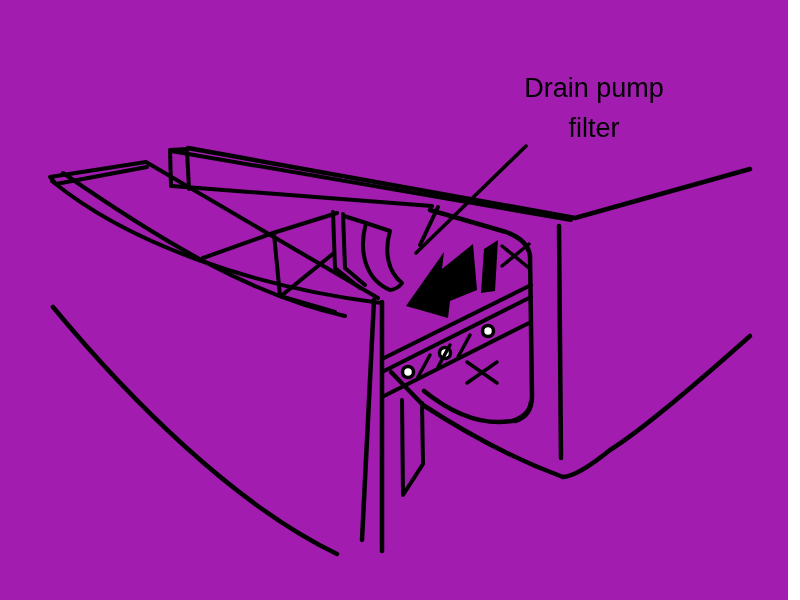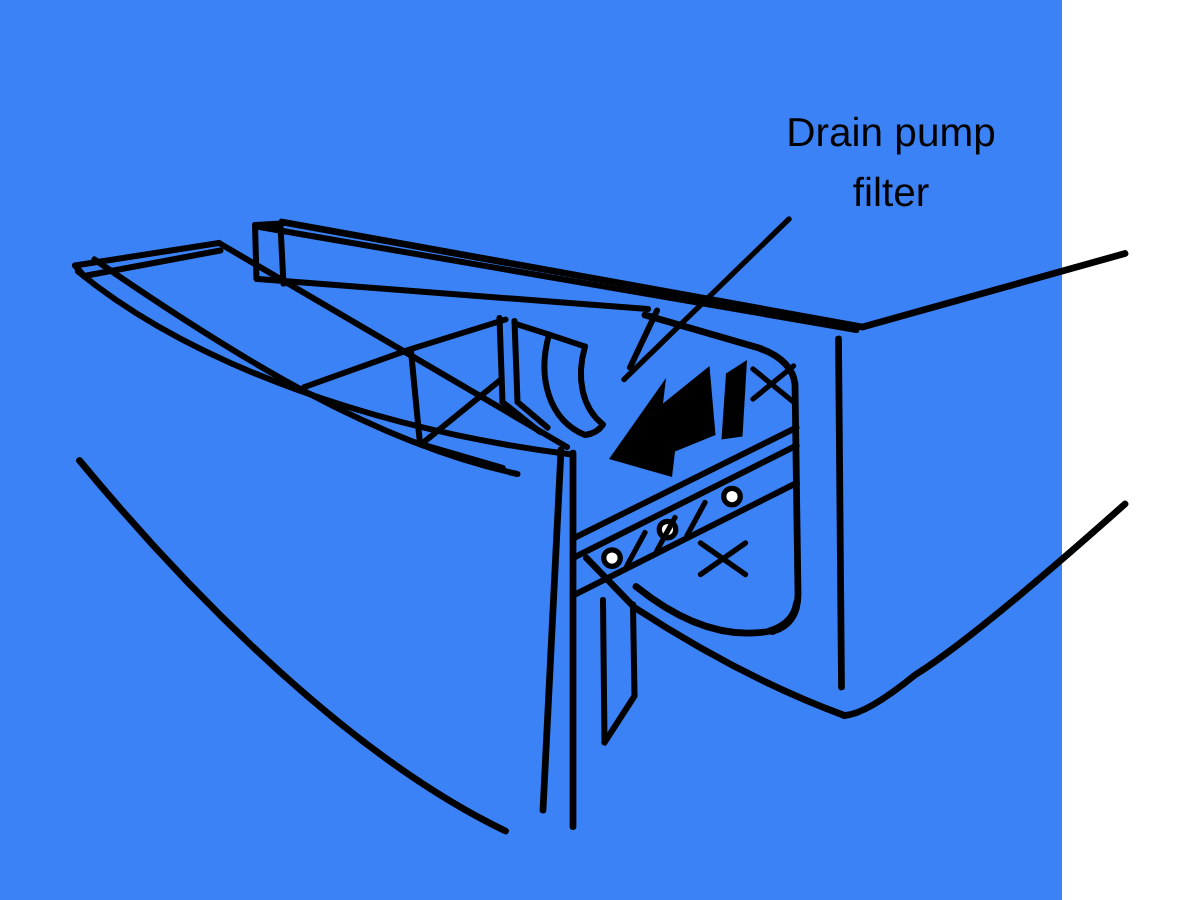--- a/index.html
+++ b/index.html
@@ -1,20 +1,20 @@
 <!DOCTYPE html>
 <html><head>
 <meta charset="utf-8">
 <style>
   html,body{margin:0;padding:0;}
   body{
     width:800px;height:600px;overflow:hidden;
     font-family:"Liberation Sans", sans-serif;
   }
-  .stage{position:relative;width:708px;height:600px;background:#3b82f6;}
+  .stage{position:relative;width:788px;height:600px;background:#a21caf;}
   svg{display:block;}
   svg text{
     font-family:"Liberation Sans","DejaVu Sans",sans-serif;
     font-size:27px;
     stroke:none;
   }
 </style>
 </head>
 <body>
 

